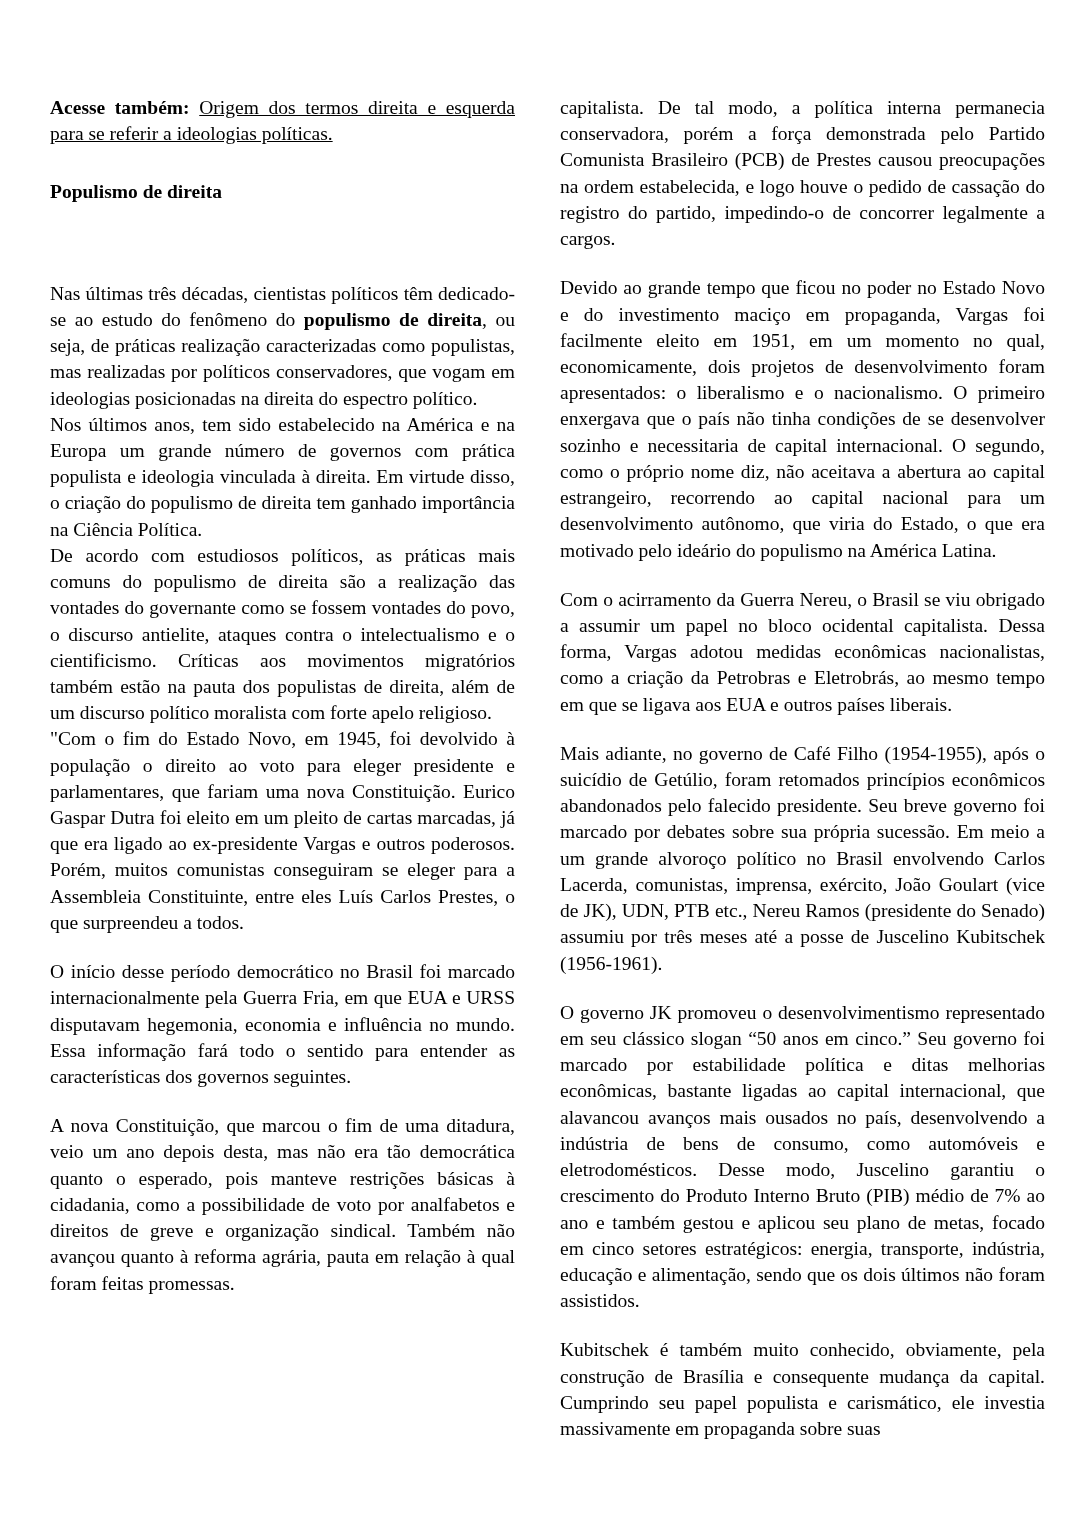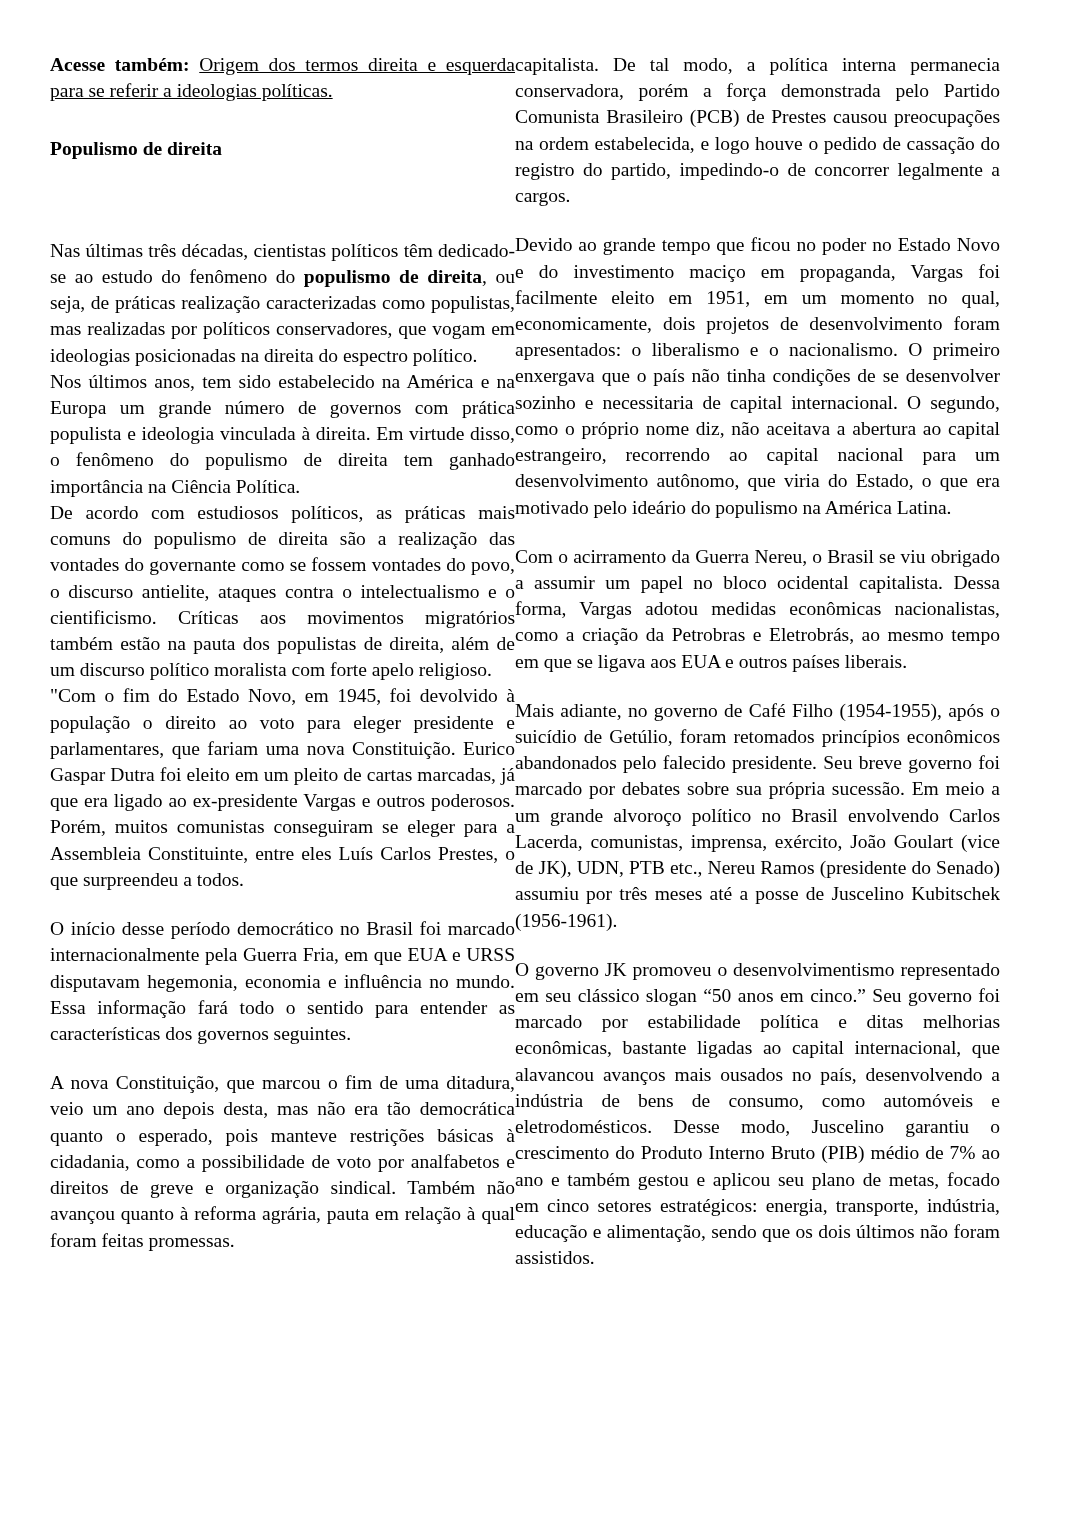--- a/index.html
+++ b/index.html
@@ -18,20 +18,22 @@
     position: relative;
     width: 1080px;
     height: 1526px;
     box-sizing: border-box;
     padding: 52px 40px 0 50px;
   }
   .columns {
     display: flex;
     flex-direction: row;
     align-items: flex-start;
+    gap: 45px;
+    margin-top: 43px;
   }
   .col {
     width: 465px;
     flex: 0 0 465px;
   }
   .col-right {
     width: 485px;
     flex: 0 0 485px;
   }
   p, .lead, .subhead {
@@ -79,21 +81,21 @@
     <div class="col">
 
       <p class="lead"><b class="strong">Acesse também:</b> <span class="link">Origem dos termos direita e esquerda para se referir a ideologias políticas.</span></p>
 
       <div class="subhead">Populismo de direita</div>
 
       <div class="spacer-lg"></div>
 
       <p class="gap"><span>Nas últimas três décadas, cientistas políticos têm dedicado-se ao estudo do fenômeno do </span><b class="strong">populismo de direita</b><span>, ou seja, de práticas realização caracterizadas como populistas, mas realizadas por políticos conservadores, que vogam em ideologias posicionadas na direita do espectro político.</span></p>
 
-      <p class="nogap">Nos últimos anos, tem sido estabelecido na América e na Europa um grande número de governos com prática populista e ideologia vinculada à direita. Em virtude disso, o fenômeno do populismo de direita tem ganhado importância na Ciência Política.</p>
+      <p class="nogap">Nos últimos anos, tem sido estabelecido na América e na Europa um grande número de governos com prática populista e ideologia vinculada à direita. Em virtude disso, o criação do populismo de direita tem ganhado importância na Ciência Política.</p>
 
       <p class="nogap">De acordo com estudiosos políticos, as práticas mais comuns do populismo de direita são a realização das vontades do governante como se fossem vontades do povo, o discurso antielite, ataques contra o intelectualismo e o cientificismo. Críticas aos movimentos migratórios também estão na pauta dos populistas de direita, além de um discurso político moralista com forte apelo religioso.</p>
 
       <p class="nogap">"Com o fim do Estado Novo, em 1945, foi devolvido à população o direito ao voto para eleger presidente e parlamentares, que fariam uma nova Constituição. Eurico Gaspar Dutra foi eleito em um pleito de cartas marcadas, já que era ligado ao ex-presidente Vargas e outros poderosos. Porém, muitos comunistas conseguiram se eleger para a Assembleia Constituinte, entre eles Luís Carlos Prestes, o que surpreendeu a todos.</p>
 
       <p class="gap">O início desse período democrático no Brasil foi marcado internacionalmente pela Guerra Fria, em que EUA e URSS disputavam hegemonia, economia e influência no mundo. Essa informação fará todo o sentido para entender as características dos governos seguintes.</p>
 
       <p class="gap">A nova Constituição, que marcou o fim de uma ditadura, veio um ano depois desta, mas não era tão democrática quanto o esperado, pois manteve restrições básicas à cidadania, como a possibilidade de voto por analfabetos e direitos de greve e organização sindical. Também não avançou quanto à reforma agrária, pauta em relação à qual foram feitas promessas.</p>
 
 
@@ -104,17 +106,18 @@
       <p class="nogap">capitalista. De tal modo, a política interna permanecia conservadora, porém a força demonstrada pelo Partido Comunista Brasileiro (PCB) de Prestes causou preocupações na ordem estabelecida, e logo houve o pedido de cassação do registro do partido, impedindo-o de concorrer legalmente a cargos.</p>
 
       <p class="gap">Devido ao grande tempo que ficou no poder no Estado Novo e do investimento maciço em propaganda, Vargas foi facilmente eleito em 1951, em um momento no qual, economicamente, dois projetos de desenvolvimento foram apresentados: o liberalismo e o nacionalismo. O primeiro enxergava que o país não tinha condições de se desenvolver sozinho e necessitaria de capital internacional. O segundo, como o próprio nome diz, não aceitava a abertura ao capital estrangeiro, recorrendo ao capital nacional para um desenvolvimento autônomo, que viria do Estado, o que era motivado pelo ideário do populismo na América Latina.</p>
 
       <p class="gap">Com o acirramento da Guerra Nereu, o Brasil se viu obrigado a assumir um papel no bloco ocidental capitalista. Dessa forma, Vargas adotou medidas econômicas nacionalistas, como a criação da Petrobras e Eletrobrás, ao mesmo tempo em que se ligava aos EUA e outros países liberais.</p>
 
       <p class="gap">Mais adiante, no governo de Café Filho (1954-1955), após o suicídio de Getúlio, foram retomados princípios econômicos abandonados pelo falecido presidente. Seu breve governo foi marcado por debates sobre sua própria sucessão. Em meio a um grande alvoroço político no Brasil envolvendo Carlos Lacerda, comunistas, imprensa, exército, João Goulart (vice de JK), UDN, PTB etc., Nereu Ramos (presidente do Senado) assumiu por três meses até a posse de Juscelino Kubitschek (1956-1961).</p>
 
       <p class="gap">O governo JK promoveu o desenvolvimentismo representado em seu clássico slogan “50 anos em cinco.” Seu governo foi marcado por estabilidade política e ditas melhorias econômicas, bastante ligadas ao capital internacional, que alavancou avanços mais ousados no país, desenvolvendo a indústria de bens de consumo, como automóveis e eletrodomésticos. Desse modo, Juscelino garantiu o crescimento do Produto Interno Bruto (PIB) médio de 7% ao ano e também gestou e aplicou seu plano de metas, focado em cinco setores estratégicos: energia, transporte, indústria, educação e alimentação, sendo que os dois últimos não foram assistidos.</p>
 
+      <p class="gap">Kubitschek é também muito conhecido, obviamente, pela construção de Brasília e consequente mudança da capital. Cumprindo seu papel populista e carismático, ele investia massivamente em propaganda sobre suas</p>
 
     </div>
 
   </div>
 </div>
 
 </body></html>

